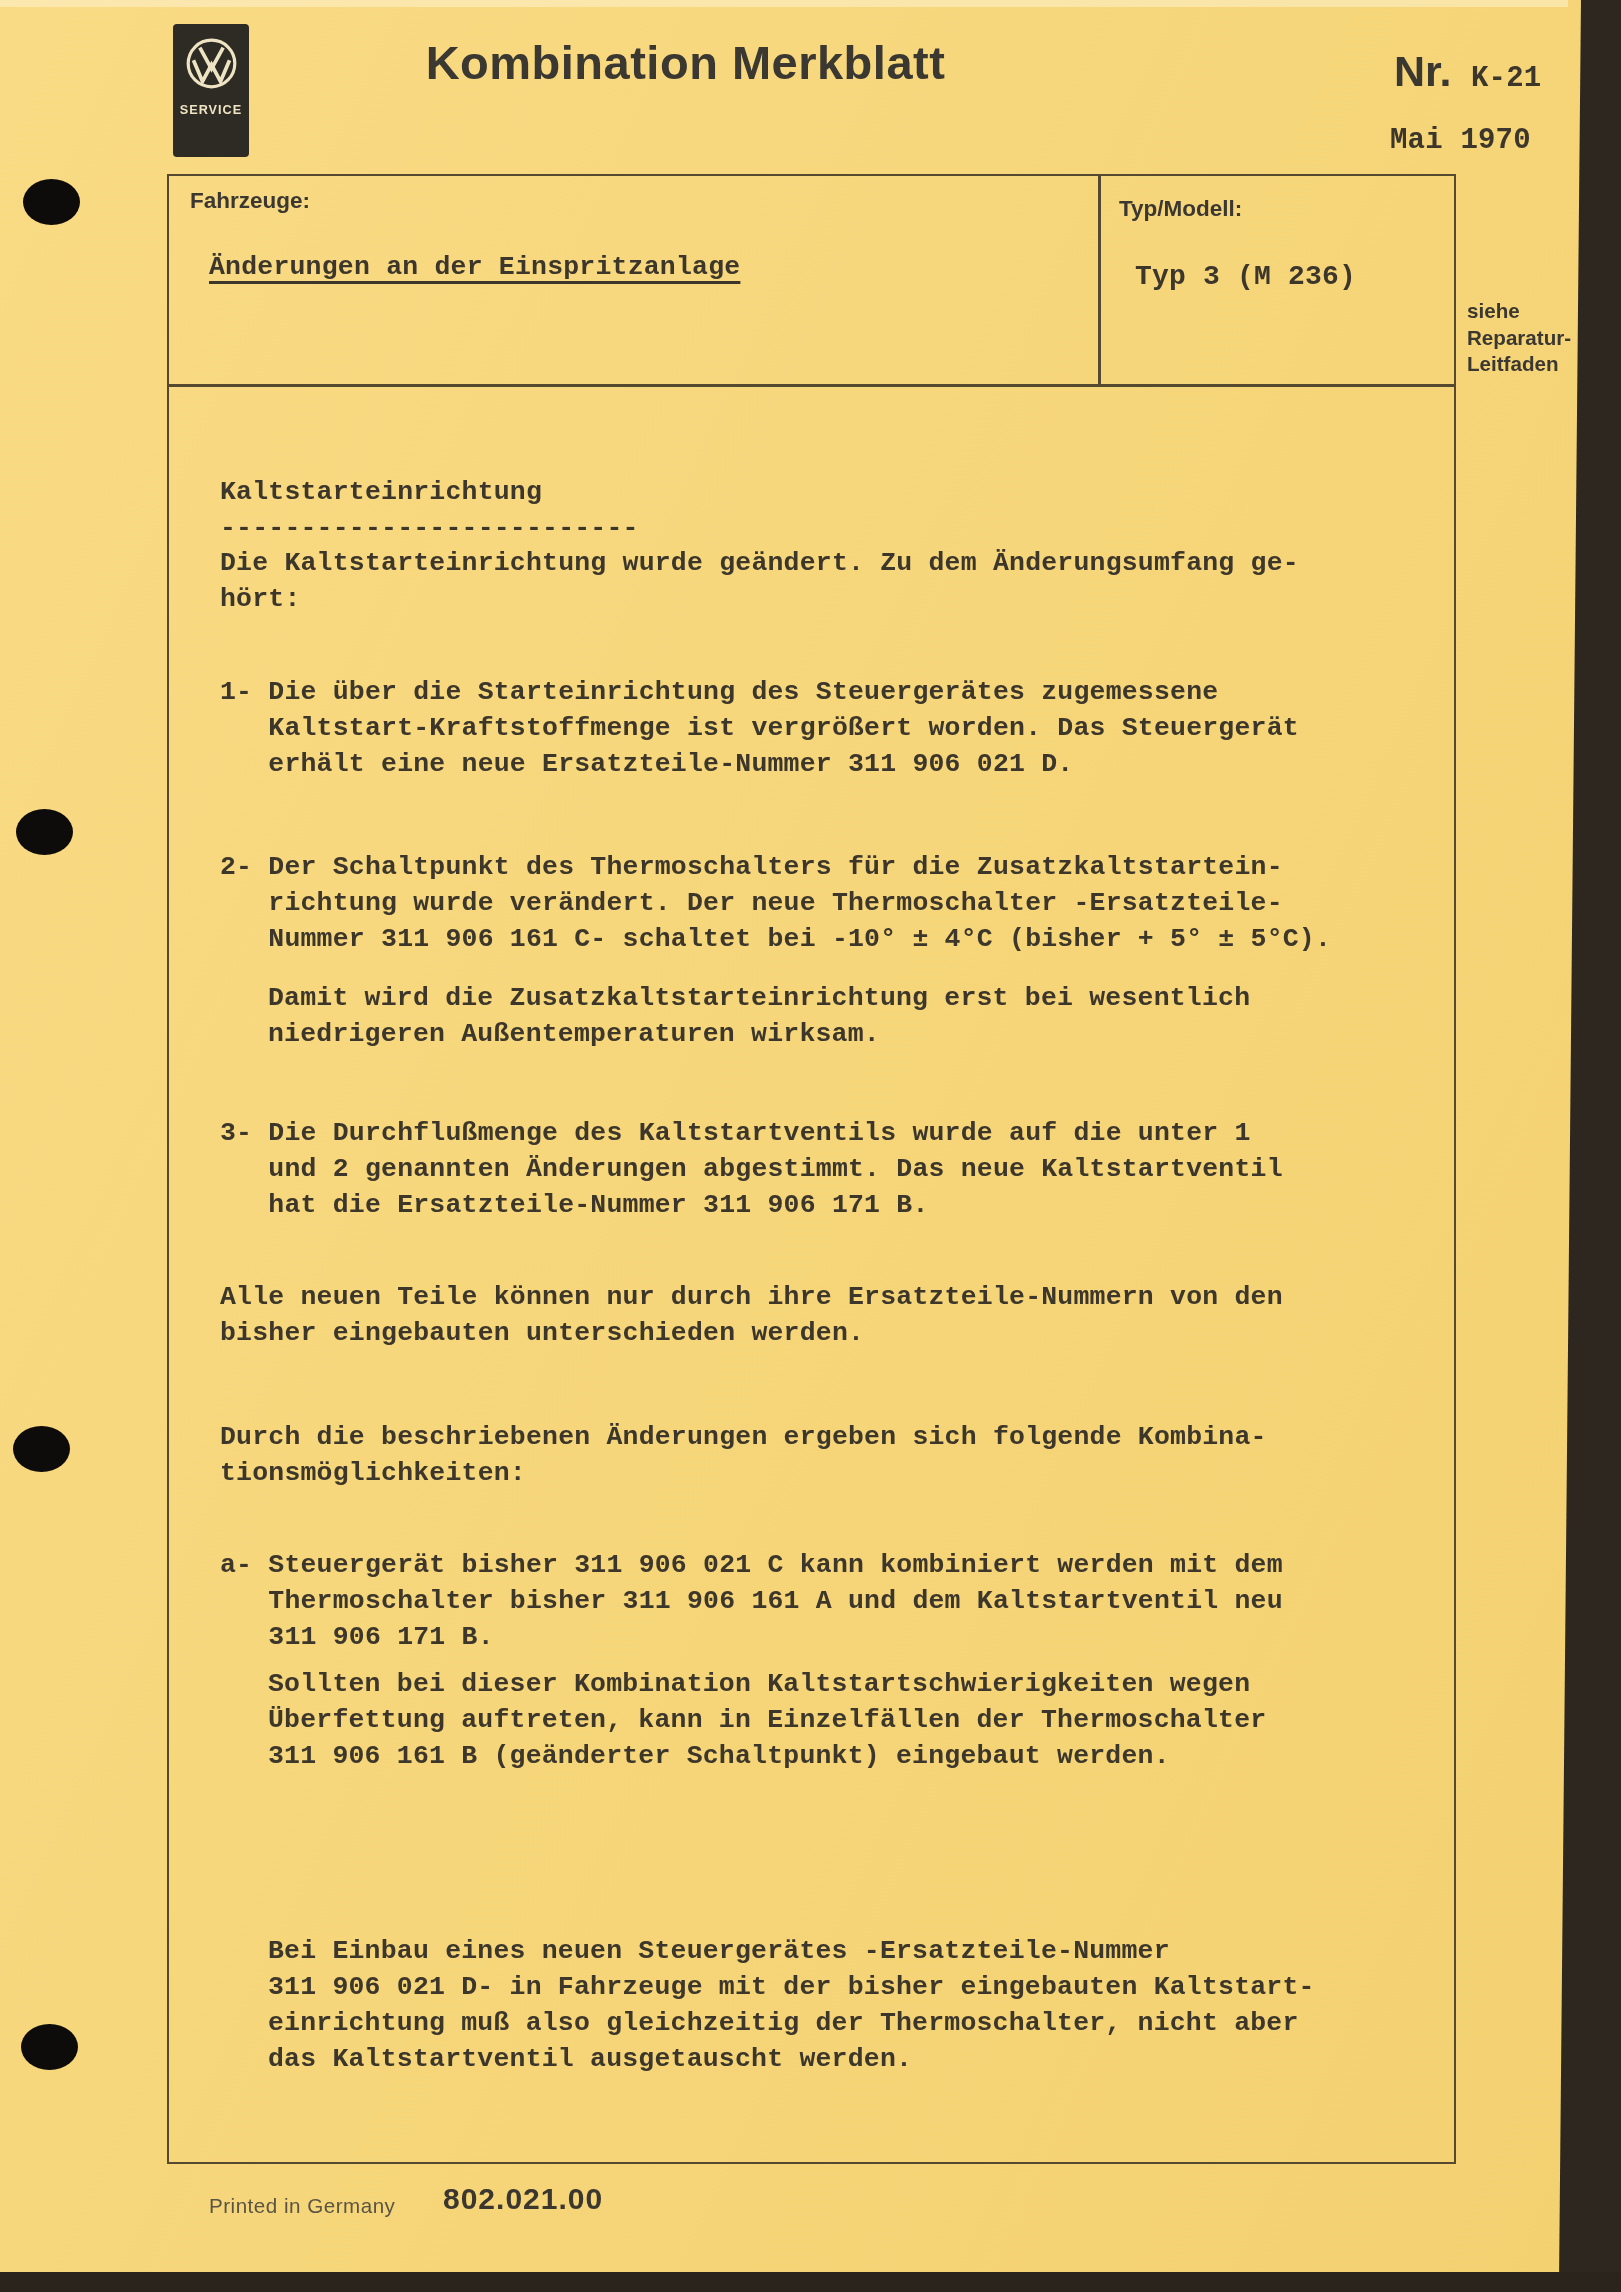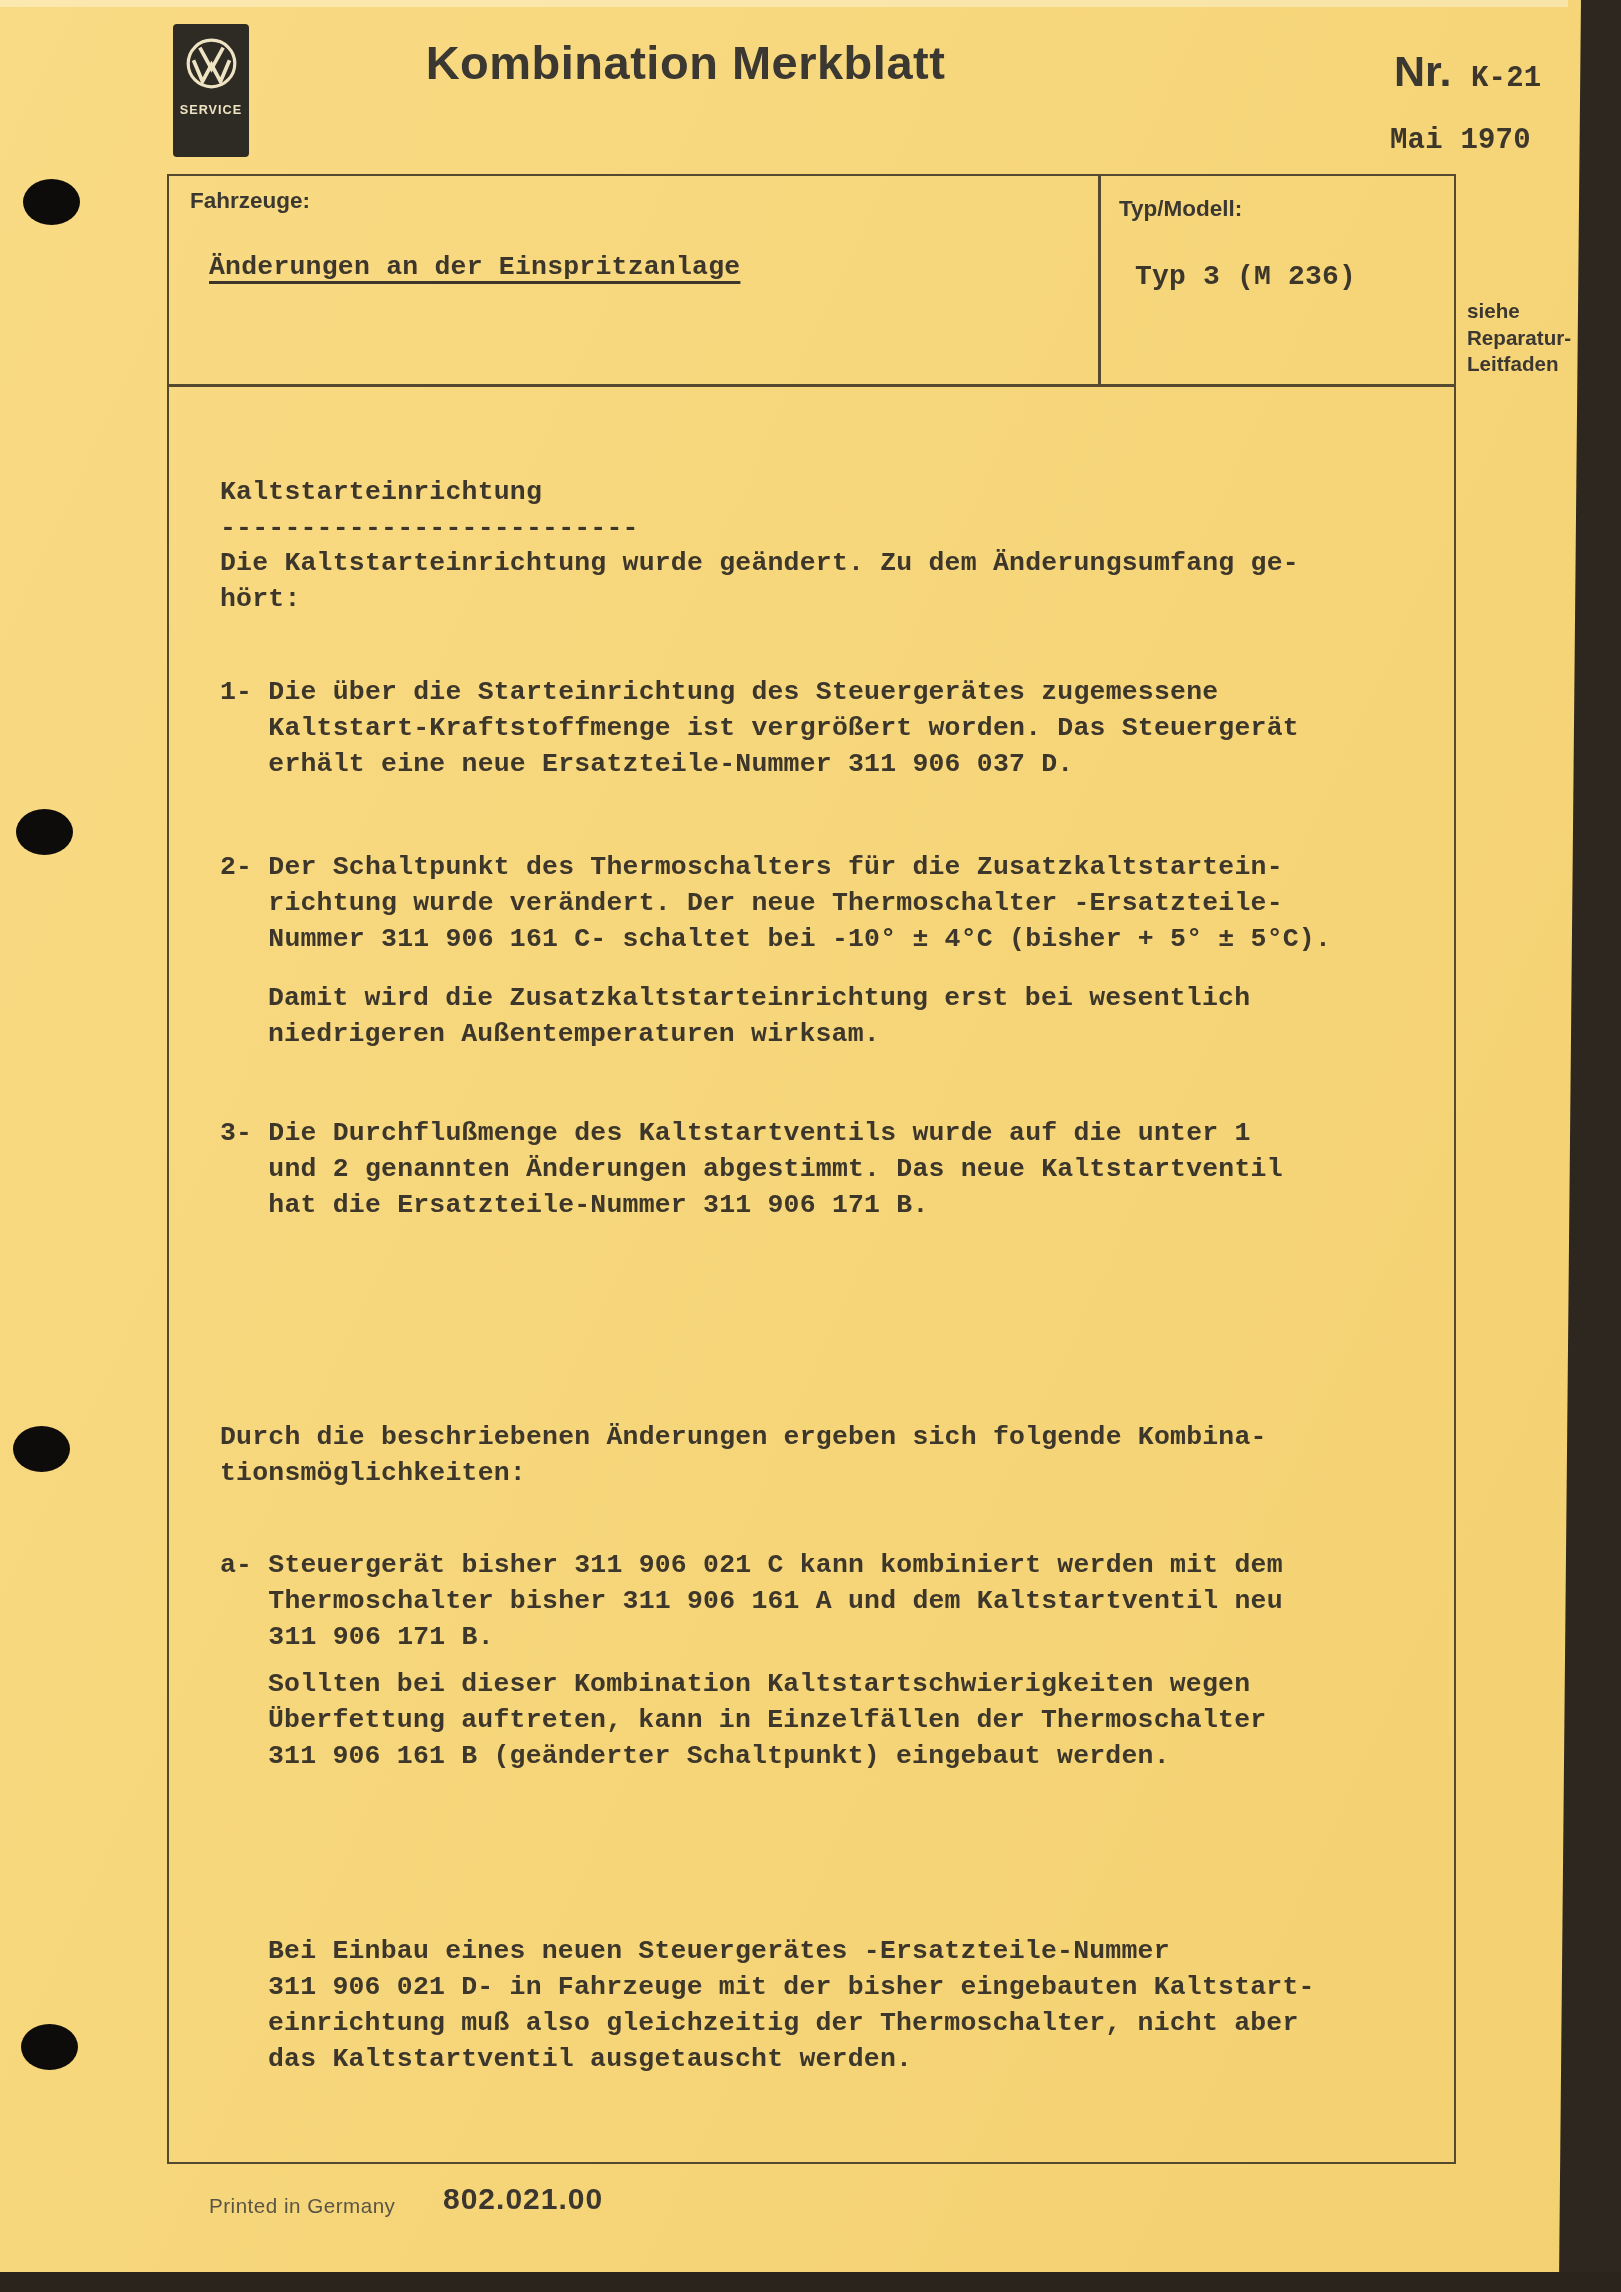--- a/index.html
+++ b/index.html
@@ -157,29 +157,31 @@
   <div class="side-note">siehe
 Reparatur-
 Leitfaden</div>
 
   <div class="tw blk b-intro">Die Kaltstarteinrichtung wurde geändert. Zu dem Änderungsumfang ge-
 hört:</div>
   <div class="tw blk b-heading">Kaltstarteinrichtung
 --------------------------</div>
   <div class="tw blk b-item1">1- Die über die Starteinrichtung des Steuergerätes zugemessene
    Kaltstart-Kraftstoffmenge ist vergrößert worden. Das Steuergerät
-   erhält eine neue Ersatzteile-Nummer 311 906 037 D.</div>
+   erhält eine neue Ersatzteile-Nummer 311 906 021 D.</div>
   <div class="tw blk b-item2">2- Der Schaltpunkt des Thermoschalters für die Zusatzkaltstartein-
    richtung wurde verändert. Der neue Thermoschalter -Ersatzteile-
    Nummer 311 906 161 C- schaltet bei -10° ± 4°C (bisher + 5° ± 5°C).</div>
   <div class="tw blk b-note2">Damit wird die Zusatzkaltstarteinrichtung erst bei wesentlich
 niedrigeren Außentemperaturen wirksam.</div>
   <div class="tw blk b-item3">3- Die Durchflußmenge des Kaltstartventils wurde auf die unter 1
    und 2 genannten Änderungen abgestimmt. Das neue Kaltstartventil
    hat die Ersatzteile-Nummer 311 906 171 B.</div>
+  <div class="tw blk b-all">Alle neuen Teile können nur durch ihre Ersatzteile-Nummern von den
+bisher eingebauten unterschieden werden.</div>
   <div class="tw blk b-combos">Durch die beschriebenen Änderungen ergeben sich folgende Kombina-
 tionsmöglichkeiten:</div>
   <div class="tw blk b-itema">a- Steuergerät bisher 311 906 021 C kann kombiniert werden mit dem
    Thermoschalter bisher 311 906 161 A und dem Kaltstartventil neu
    311 906 171 B.</div>
   <div class="tw blk b-notea">Sollten bei dieser Kombination Kaltstartschwierigkeiten wegen
 Überfettung auftreten, kann in Einzelfällen der Thermoschalter
 311 906 161 B (geänderter Schaltpunkt) eingebaut werden.</div>
   <div class="tw blk b-noteb">Bei Einbau eines neuen Steuergerätes -Ersatzteile-Nummer
 311 906 021 D- in Fahrzeuge mit der bisher eingebauten Kaltstart-

